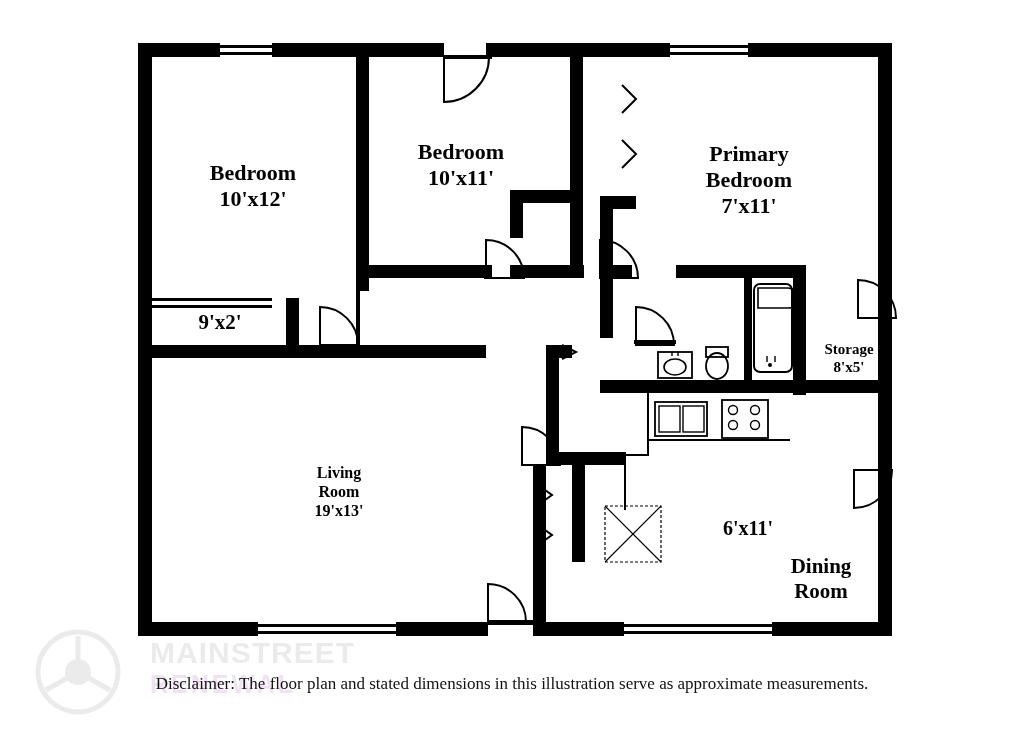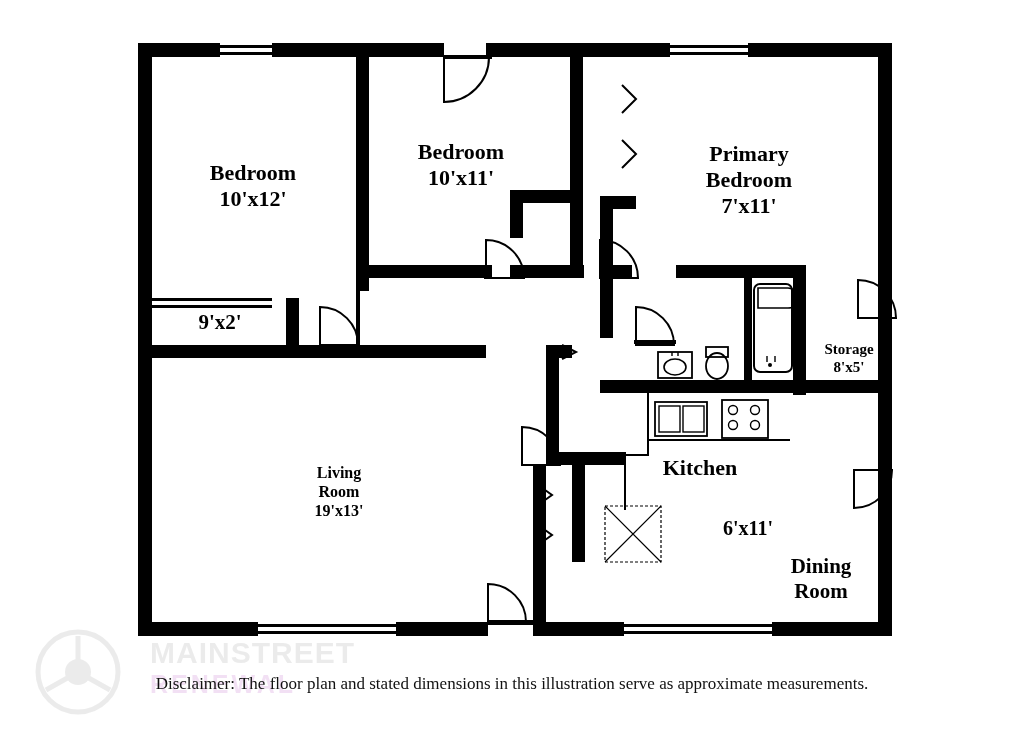--- a/index.html
+++ b/index.html
@@ -235,21 +235,20 @@
 
   <div class="dim-label" style="left:160px; top:310px; width:120px; font-size:21px;">9'x2'</div>
 
   <div class="room-label" style="left:806px; top:341px; width:86px; font-size:15px;">Storage
 8'x5'</div>
 
   <div class="room-label" style="left:243px; top:464px; width:192px; font-size:16px;">Living
 Room
 19'x13'</div>
 
-  <div class="room-label" style="left:620px; top:455px; width:160px; font-size:22px;">Kitchen</div>
 
   <div class="dim-label" style="left:668px; top:517px; width:160px; font-size:20px;">6'x11'</div>
 
   <div class="room-label" style="left:756px; top:554px; width:130px; font-size:21px;">Dining
 Room</div>
 
   <div class="watermark">
     <div class="wm-text">MAINSTREET</div>
     <div class="wm-sub">RENEWAL</div>
   </div>

